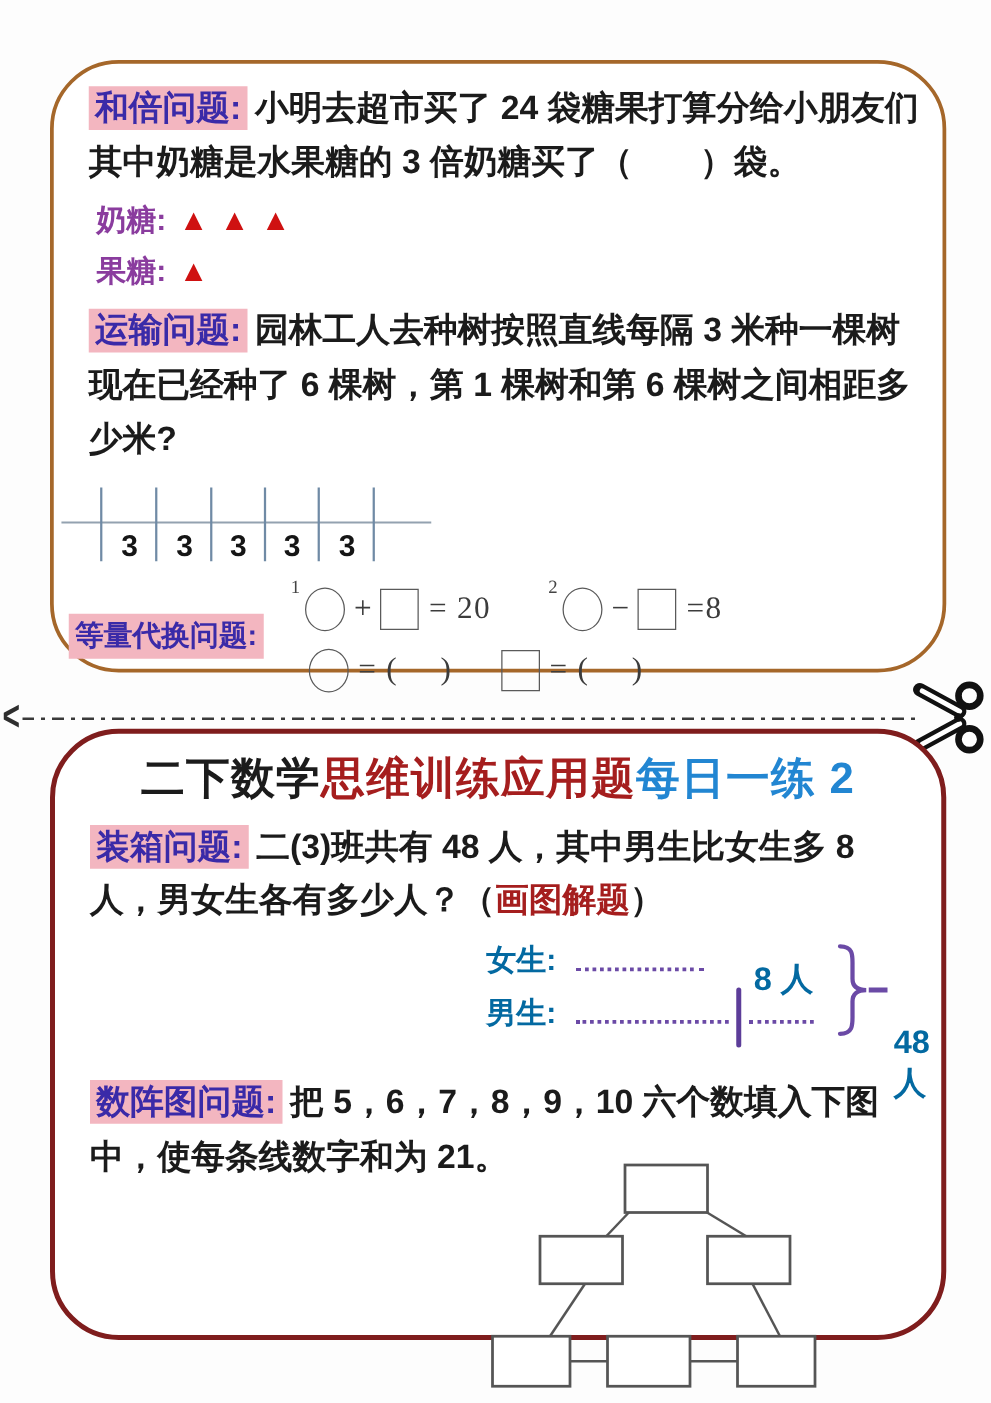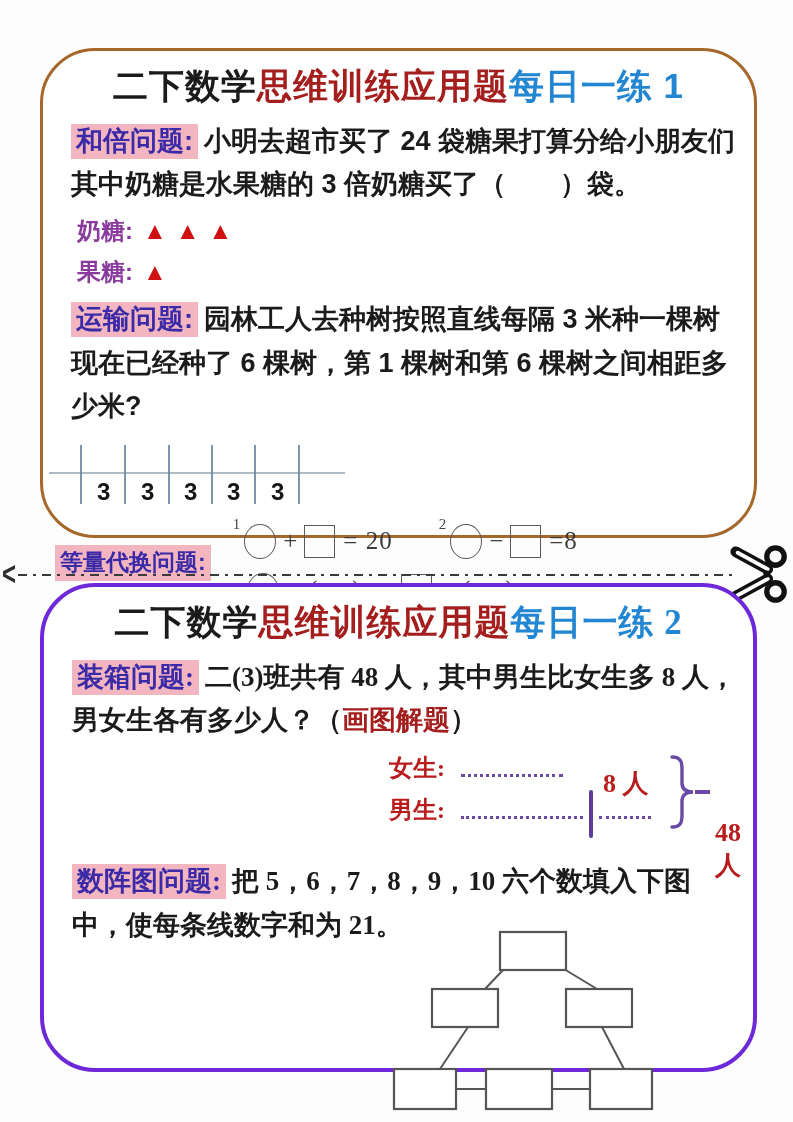--- a/index.html
+++ b/index.html
@@ -9,21 +9,21 @@
     font-family:"Liberation Sans",sans-serif;
     color:#161616;
     overflow:hidden;
   }
   .card{
     position:absolute;left:40px;width:717px;
     box-sizing:border-box;background:#fff;
     border-radius:55px;padding:4px 10px;
   }
   .card1{top:48px;height:490px;border:3.5px solid #a5672a;}
-  .card2{top:583px;height:489px;border:4px solid #6d28d9;font-family:Liberation Serif, serif;}
+  .card2{top:583px;height:489px;border:4px solid #7f1d1d;}
   .title{
     text-align:center;font-size:35px;font-weight:bold;
     letter-spacing:1px;margin-top:8px;white-space:nowrap;
   }
   .t-black{color:#1b1b1b;}
   .t-red{color:#a51e1e;}
   .t-blue{color:#2286d2;}
   .para{
     font-size:27px;font-weight:bold;line-height:1.6;
     margin:10px 2px 0 18px;color:#1b1b1b;
@@ -64,37 +64,34 @@
   .cut-dashes{
     flex:1;height:2.4px;margin-top:2px;
     background:repeating-linear-gradient(to right,
       #3a3a3a 0 9px, transparent 9px 15px,
       #3a3a3a 15px 18px, transparent 18px 24px);
   }
   .scissors{flex:0 0 auto;margin-left:-4px;}
   .hint-red{color:#a51e1e;}
   .bardiagram{
     position:relative;height:100px;margin:8px 0 0 335px;width:380px;
-    color:#b91c1c;font-weight:bold;font-size:24px;
+    color:#0369a1;font-weight:bold;font-size:24px;
   }
   .bd-label{position:absolute;left:0;}
   .bd-dots{position:absolute;border-bottom:3.5px dotted #6b4aa6;height:0;}
   .bd-bar{position:absolute;width:4px;height:48px;background:#5c3d99;border-radius:2px;}
   .bd-num{position:absolute;font-size:26px;}
   .bd-dash{position:absolute;width:15px;height:3.5px;background:#6b4aa6;}
   .tri-diagram{margin:-20px 0 0 49%;}
   svg text.seg3{font-family:"Liberation Sans",sans-serif;font-weight:bold;}
 </style>
 </head>
 <body>
 
 <div class="card card1">
-  <div class="title">
-    <span class="t-black">二下数学</span><span class="t-red">思维训练应用题</span><span class="t-blue">每日一练 1</span>
-  </div>
 
   <p class="para">
     <span class="hl-label">和倍问题:</span><span>小明去超市买了 24 袋糖果打算分给小朋友们其中奶糖是水果糖的 3 倍奶糖买了（　　）袋。</span>
   </p>
 
   <div class="candy-row">
     <span>奶糖:</span><span class="tri">▲▲▲</span>
   </div>
   <div class="candy-row">
     <span>果糖:</span><span class="tri">▲</span>

